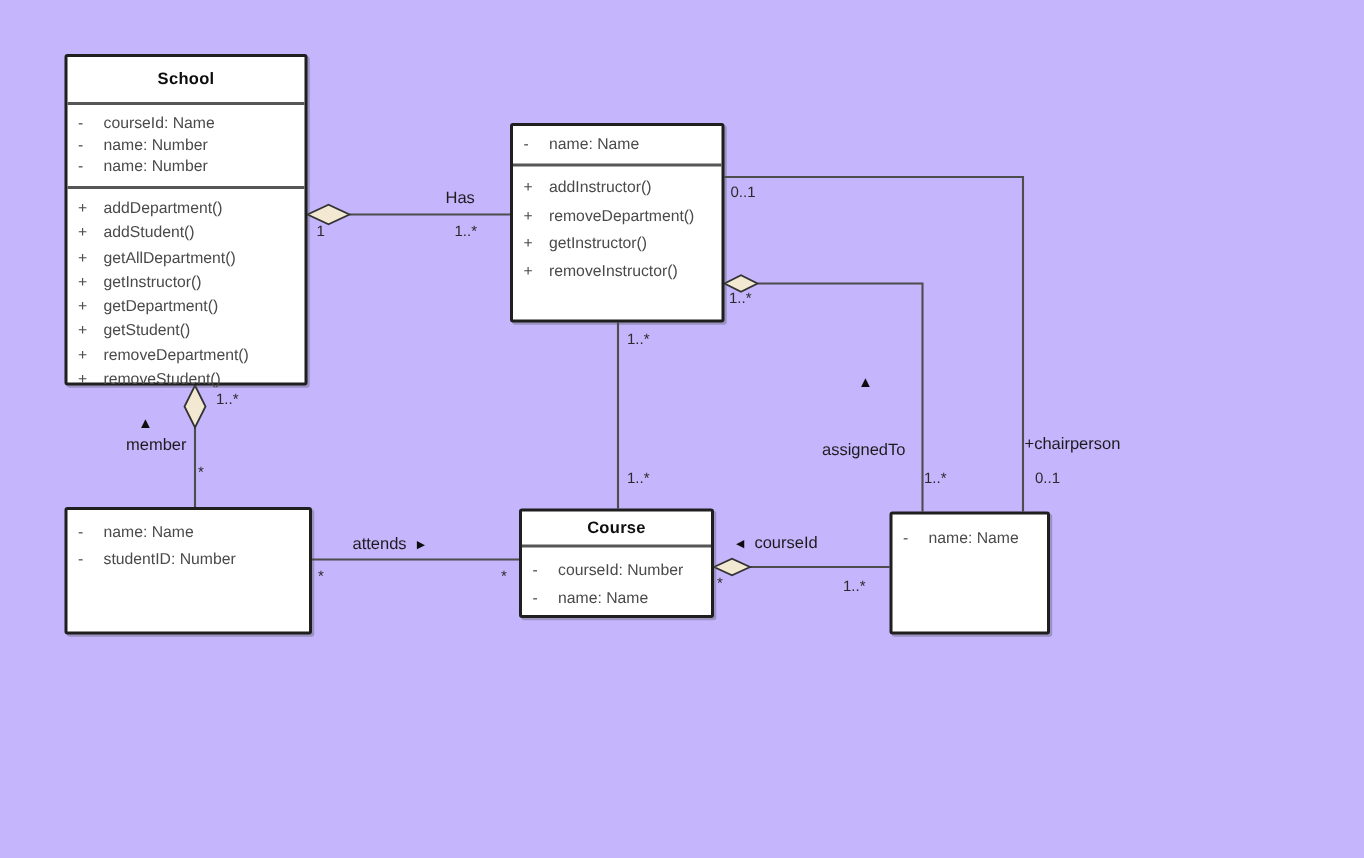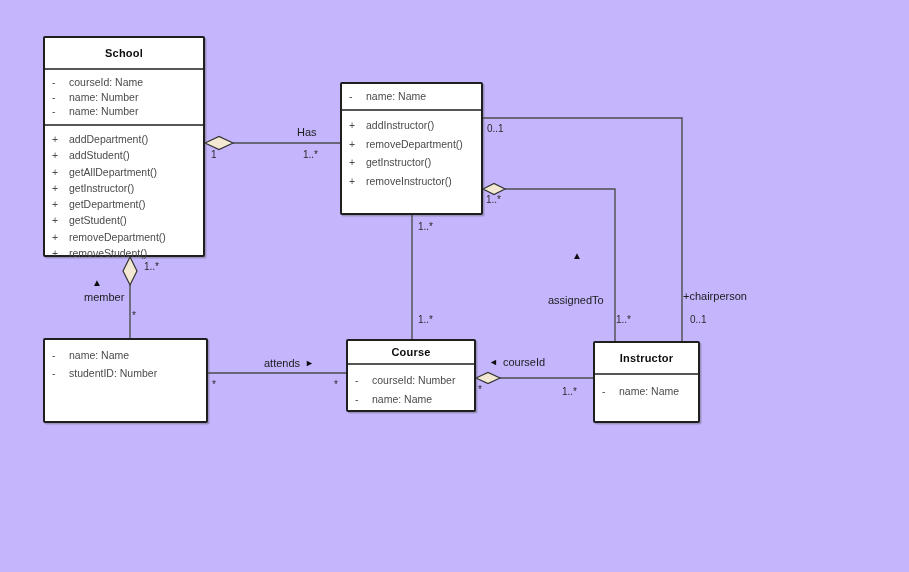--- a/index.html
+++ b/index.html
@@ -152,21 +152,20 @@
           <span>courseId: Number</span>
         </div>
       <div class="row">
           <span class="vis">-</span>
           <span>name: Name</span>
         </div>
     </div>
   </div>
 
   <div class="cls" style="left:593px; top:341px; width:107px; height:82px;">
-    <div class="title" style="height:32px;">Instructor</div>
     <div class="comp" style="flex:1; padding-top:9px; line-height:15px;">
       <div class="row">
           <span class="vis">-</span>
           <span>name: Name</span>
         </div>
     </div>
   </div>
 
   <span class="lbl" style="left:256px; top:126px;padding-left:41px;">Has</span>
   <span class="mult" style="left:211px; top:149px;">1</span>
@@ -182,21 +181,21 @@
 
   <span class="mult" style="left:486px; top:194px;">1..*</span>
   <span class="tri-up" style="left:572px; top:250px;">▲</span>
   <span class="lbl" style="left:548px; top:263px;margin-top:31px;">assignedTo</span>
   <span class="mult" style="left:616px; top:314px;">1..*</span>
 
   <span class="mult" style="left:487px; top:123px;">0..1</span>
   <span class="lbl" style="left:683px; top:290px;">+chairperson</span>
   <span class="mult" style="left:690px; top:314px;">0..1</span>
 
-  <span class="arrlbl" style="left:264px; top:357px;">
+  <span class="arrlbl" style="left:235px; top:357px;">
     <span>attends</span>
     <span class="tri">►</span>
   </span>
   <span class="mult" style="left:212px; top:379px;">*</span>
   <span class="mult" style="left:334px; top:379px;">*</span>
 
   <span class="arrlbl" style="left:489px; top:356px;">
     <span class="tri">◄</span>
     <span>courseId</span>
   </span>

